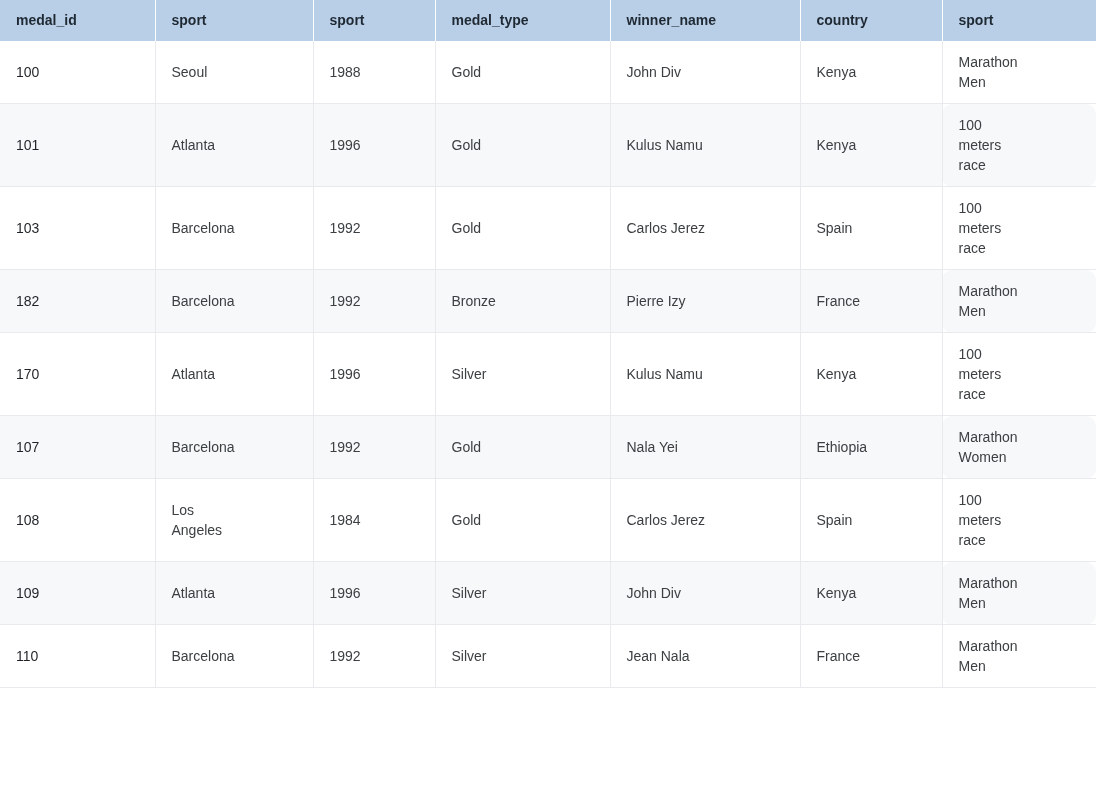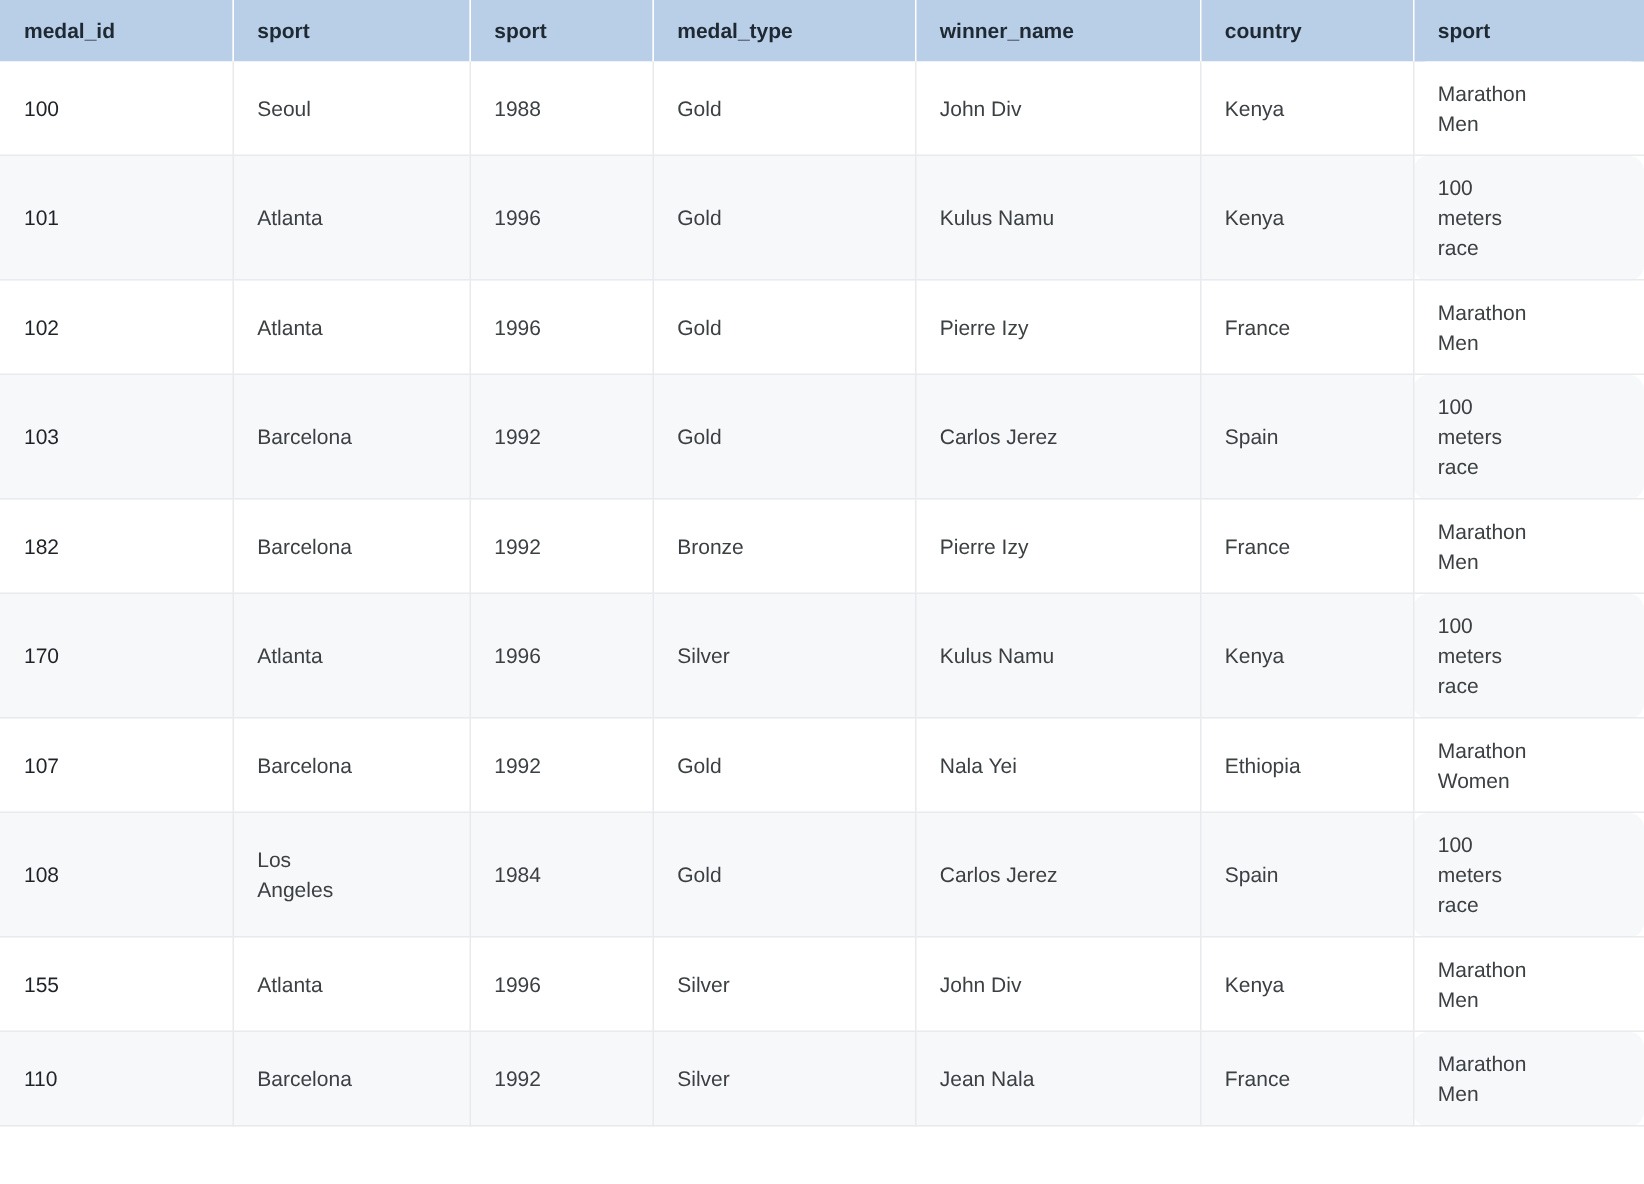--- a/index.html
+++ b/index.html
@@ -115,30 +115,20 @@
         <td><span class="cell-nowrap">Atlanta</span></td>
         <td><span class="cell-nowrap">1996</span></td>
         <td><span class="cell-nowrap">Gold</span></td>
         <td><span class="cell-nowrap">Kulus Namu</span></td>
         <td><span class="cell-nowrap">Kenya</span></td>
         <td><span class="cell-wrap">100
 meters
 race</span></td>
       </tr>
       <tr>
-        <td><span class="cell-nowrap">102</span></td>
-        <td><span class="cell-nowrap">Atlanta</span></td>
-        <td><span class="cell-nowrap">1996</span></td>
-        <td><span class="cell-nowrap">Gold</span></td>
-        <td><span class="cell-nowrap">Pierre Izy</span></td>
-        <td><span class="cell-nowrap">France</span></td>
-        <td><span class="cell-wrap">Marathon
-Men</span></td>
-      </tr>
-      <tr>
         <td><span class="cell-nowrap">103</span></td>
         <td><span class="cell-nowrap">Barcelona</span></td>
         <td><span class="cell-nowrap">1992</span></td>
         <td><span class="cell-nowrap">Gold</span></td>
         <td><span class="cell-nowrap">Carlos Jerez</span></td>
         <td><span class="cell-nowrap">Spain</span></td>
         <td><span class="cell-wrap">100
 meters
 race</span></td>
       </tr>
@@ -179,21 +169,21 @@
 Angeles</span></td>
         <td><span class="cell-nowrap">1984</span></td>
         <td><span class="cell-nowrap">Gold</span></td>
         <td><span class="cell-nowrap">Carlos Jerez</span></td>
         <td><span class="cell-nowrap">Spain</span></td>
         <td><span class="cell-wrap">100
 meters
 race</span></td>
       </tr>
       <tr>
-        <td><span class="cell-nowrap">155</span></td>
+        <td><span class="cell-nowrap">109</span></td>
         <td><span class="cell-nowrap">Atlanta</span></td>
         <td><span class="cell-nowrap">1996</span></td>
         <td><span class="cell-nowrap">Silver</span></td>
         <td><span class="cell-nowrap">John Div</span></td>
         <td><span class="cell-nowrap">Kenya</span></td>
         <td><span class="cell-wrap">Marathon
 Men</span></td>
       </tr>
       <tr>
         <td><span class="cell-nowrap">110</span></td>

